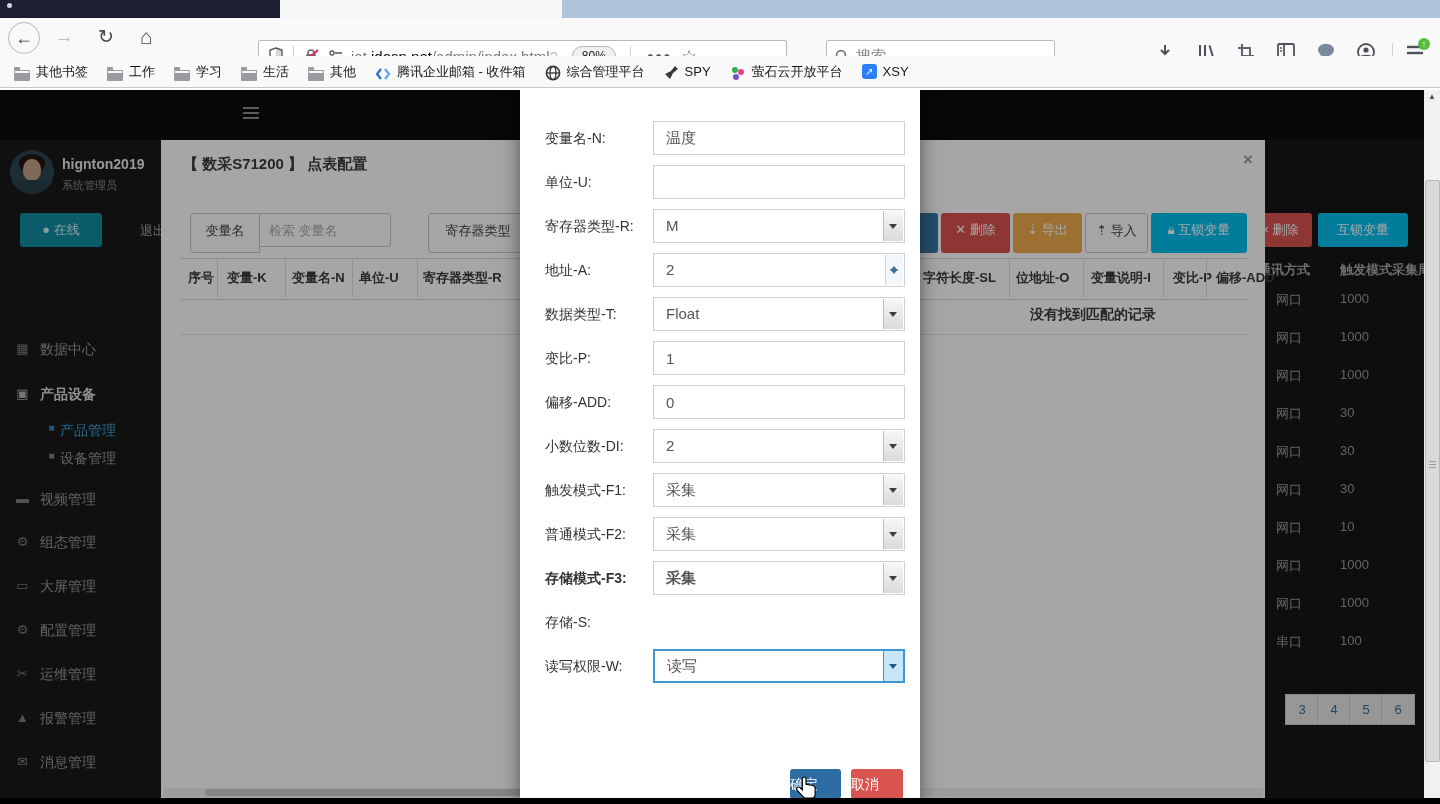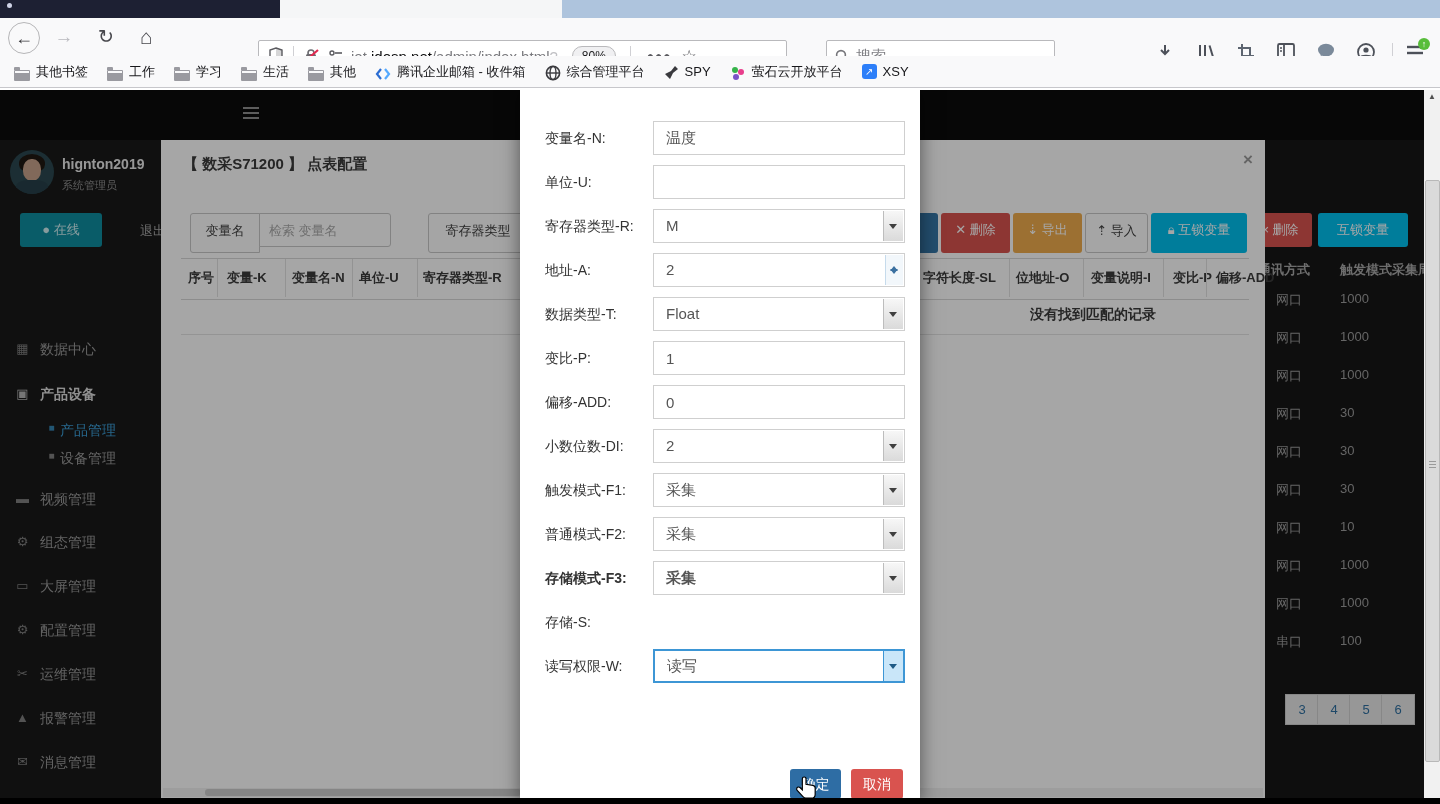--- a/index.html
+++ b/index.html
@@ -94,21 +94,21 @@
   .fsel .arrowbox{position:absolute;right:1px;top:1px;bottom:1px;width:19px;
       background:linear-gradient(#f7f7f7,#dadada);border-left:1px solid #bdbdbd;}
   .fsel .arrowbox:after{content:"";position:absolute;left:5px;top:13px;border:4px solid transparent;
       border-top:5px solid #3f3f3f;}
   .fsel.focused{border:2px solid #3d96d5;line-height:30px;}
   .fsel.focused .arrowbox{right:0;top:0;bottom:0;background:#c9e6f9;border-left:1px solid #3d96d5;}
   .fsel.focused .arrowbox:after{border-top-color:#1d5a86;}
   .fnum .spin{position:absolute;right:1px;top:1px;bottom:1px;width:17px;border-left:1px solid #c6dbec;background:#f2f7fb;}
   .fnum .spin:before{content:"";position:absolute;left:4px;top:7px;border:4px solid transparent;border-bottom:5px solid #3b70a0;}
   .fnum .spin:after{content:"";position:absolute;left:4px;bottom:7px;border:4px solid transparent;border-top:5px solid #3b70a0;}
-  .mbtn{top:679px;height:30px;border-radius:3px;color:#fff;font-size:14px;text-align:center;line-height:30px;}
+  .mbtn{top:679px;height:30px;border-radius:3px;color:#fff;font-size:14px;line-height:30px;}
   
   .vscroll{left:1424px;top:0;width:16px;height:708px;background:#f1f1f1;}
   .vscroll .up{position:absolute;left:0;top:2px;width:16px;text-align:center;font-size:8px;color:#505050;}
   .vthumb{position:absolute;left:1px;top:90px;width:13px;height:580px;background:#dadada;border:1px solid #b8b8b8;border-radius:2px;}
   .vthumb i{display:block;width:7px;height:1px;background:#9a9a9a;margin:2px auto 0;}
   .vthumb .grip{position:absolute;left:0;right:0;top:278px;}
   .bottomstrip{left:0;top:708px;width:1440px;height:6px;background:#000;z-index:99;}
   .cursor{z-index:100;}
   svg{display:block;}
 </style>

